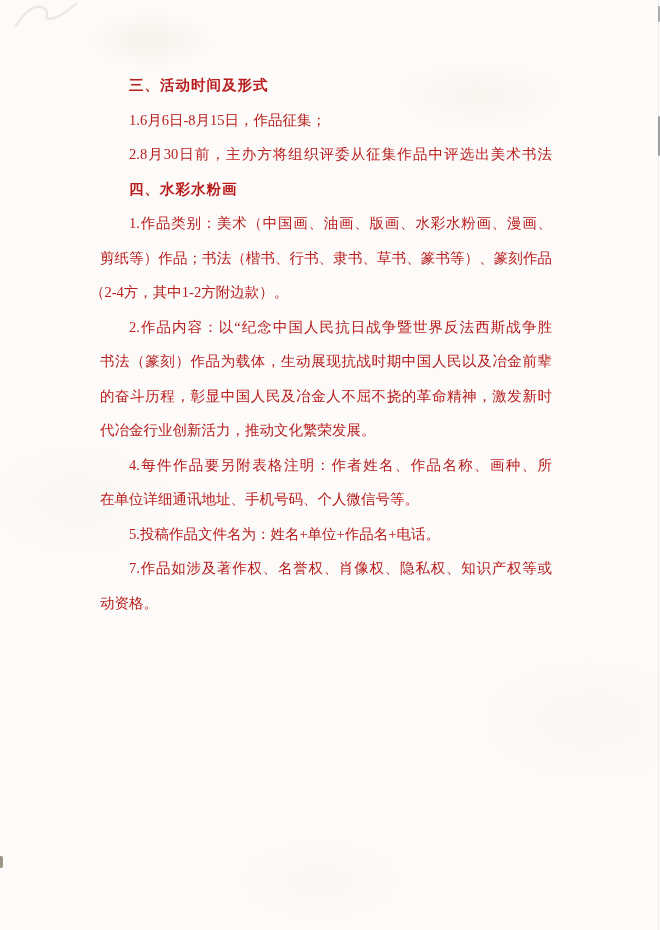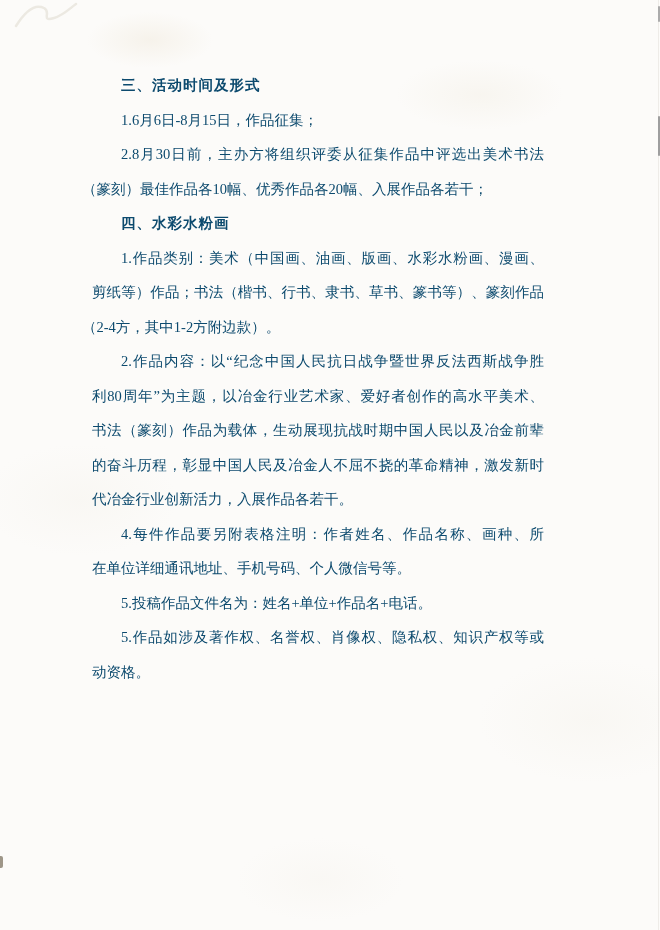--- a/index.html
+++ b/index.html
@@ -12,22 +12,22 @@
   .paper-noise{
     position:absolute;inset:0;pointer-events:none;
     background:
       radial-gradient(90px 40px at 150px 40px, rgba(235,226,208,.35), rgba(235,226,208,0) 70%),
       radial-gradient(120px 50px at 480px 95px, rgba(238,232,218,.30), rgba(238,232,218,0) 70%),
       radial-gradient(140px 80px at 80px 500px, rgba(240,236,226,.25), rgba(240,236,226,0) 70%),
       radial-gradient(160px 90px at 590px 720px, rgba(240,236,226,.25), rgba(240,236,226,0) 70%),
       radial-gradient(120px 60px at 320px 880px, rgba(242,238,230,.25), rgba(242,238,230,0) 70%);
   }
   .doc{
-    position:absolute;left:92px;top:68px;width:452px;
-    color:#0c4a6e;
+    position:absolute;left:100px;top:68px;width:452px;
+    color:#b91c1c;
   }
   .line{
     height:34.5px;line-height:34.5px;font-size:14.5px;
     letter-spacing:0;white-space:nowrap;
   }
   .indent{padding-left:29px;}
   .hang{margin-left:-10px;}
   .jfull{text-align:justify;text-align-last:justify;white-space:normal;}
   .bold{font-weight:700;letter-spacing:1px;}
   
@@ -57,33 +57,31 @@
 <div class="paper-noise"></div>
 
 <svg class="smudge-topleft" viewBox="0 0 70 36">
   <path d="M6 26 C 16 10, 26 4, 34 8 C 42 12, 30 22, 44 18 C 54 15, 60 8, 66 4" fill="none" stroke="#e6e2d8" stroke-width="2.5" stroke-linecap="round" opacity="0.8"></path>
 </svg>
 
 <div class="doc">
   <div class="line indent bold">三、活动时间及形式</div>
   <div class="line indent">1.6月6日-8月15日，作品征集；</div>
   <div class="line indent jfull">2.8月30日前，主办方将组织评委从征集作品中评选出美术书法</div>
-  <div class="line hang">（篆刻）最佳作品各10幅、优秀作品各20幅、入展作品各若干；</div>
   <div class="line indent bold">四、水彩水粉画</div>
   <div class="line indent jfull">1.作品类别：美术（中国画、油画、版画、水彩水粉画、漫画、</div>
   <div class="line jfull">剪纸等）作品；书法（楷书、行书、隶书、草书、篆书等）、篆刻作品</div>
   <div class="line hang">（2-4方，其中1-2方附边款）。</div>
   <div class="line indent jfull">2.作品内容：以“纪念中国人民抗日战争暨世界反法西斯战争胜</div>
-  <div class="line jfull">利80周年”为主题，以冶金行业艺术家、爱好者创作的高水平美术、</div>
   <div class="line jfull">书法（篆刻）作品为载体，生动展现抗战时期中国人民以及冶金前辈</div>
   <div class="line jfull">的奋斗历程，彰显中国人民及冶金人不屈不挠的革命精神，激发新时</div>
-  <div class="line">代冶金行业创新活力，入展作品各若干。</div>
+  <div class="line">代冶金行业创新活力，推动文化繁荣发展。</div>
   <div class="line indent jfull">4.每件作品要另附表格注明：作者姓名、作品名称、画种、所</div>
   <div class="line">在单位详细通讯地址、手机号码、个人微信号等。</div>
   <div class="line indent">5.投稿作品文件名为：姓名+单位+作品名+电话。</div>
-  <div class="line indent jfull">5.作品如涉及著作权、名誉权、肖像权、隐私权、知识产权等或</div>
+  <div class="line indent jfull">7.作品如涉及著作权、名誉权、肖像权、隐私权、知识产权等或</div>
   <div class="line">动资格。</div>
 </div>
 
 <div class="edge-right-faint"></div>
 <div class="edge-right-seg1"></div>
 <div class="edge-right-seg2"></div>
 <div class="edge-left-mark"></div>
 
 </body></html>

